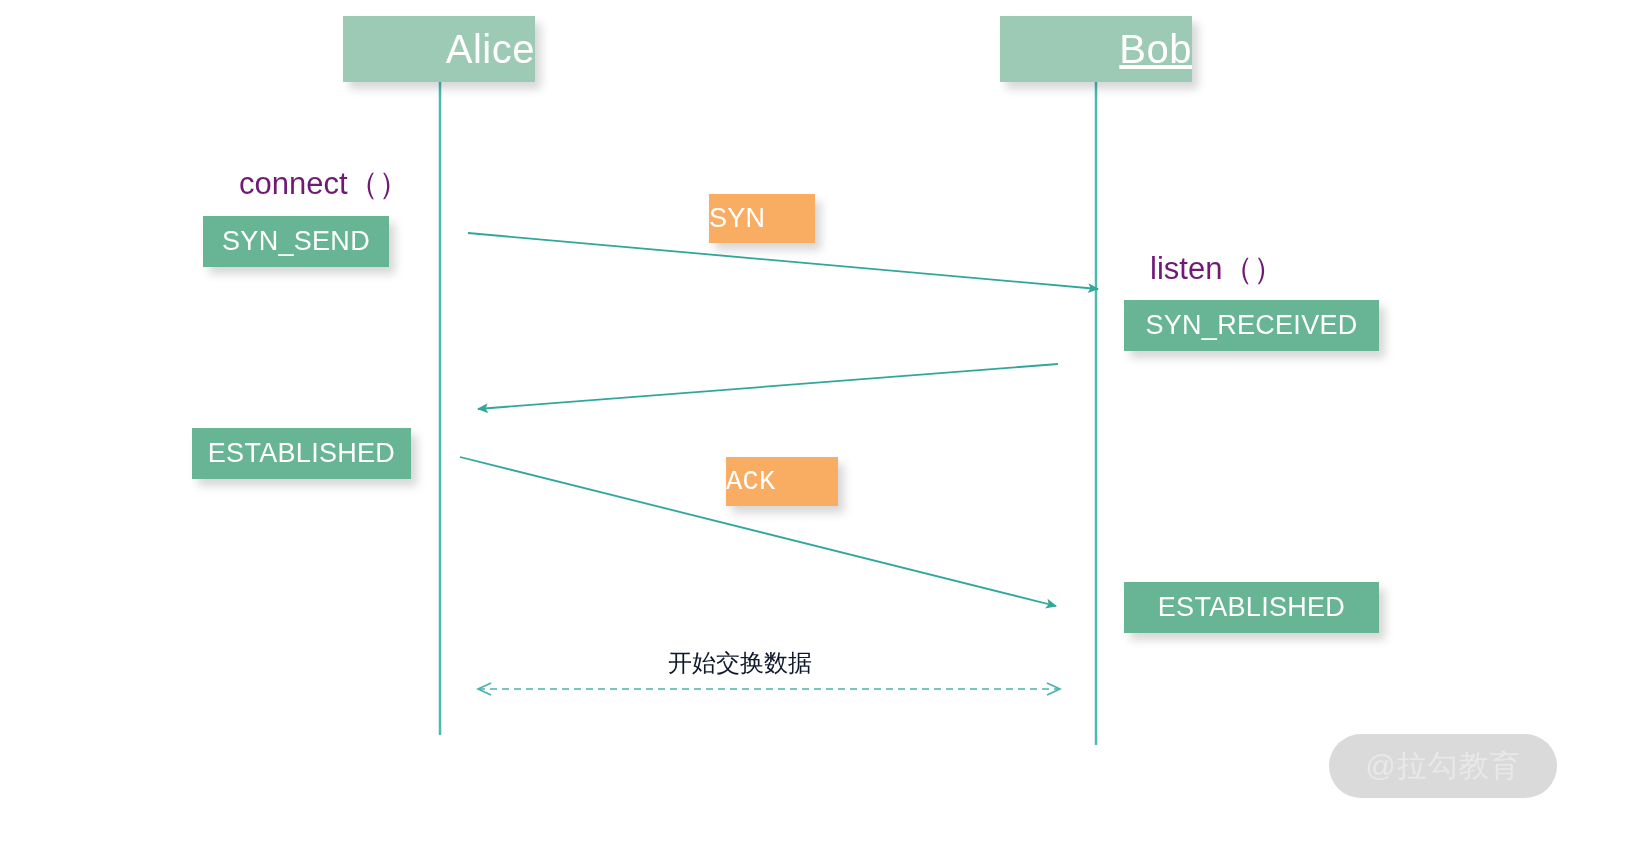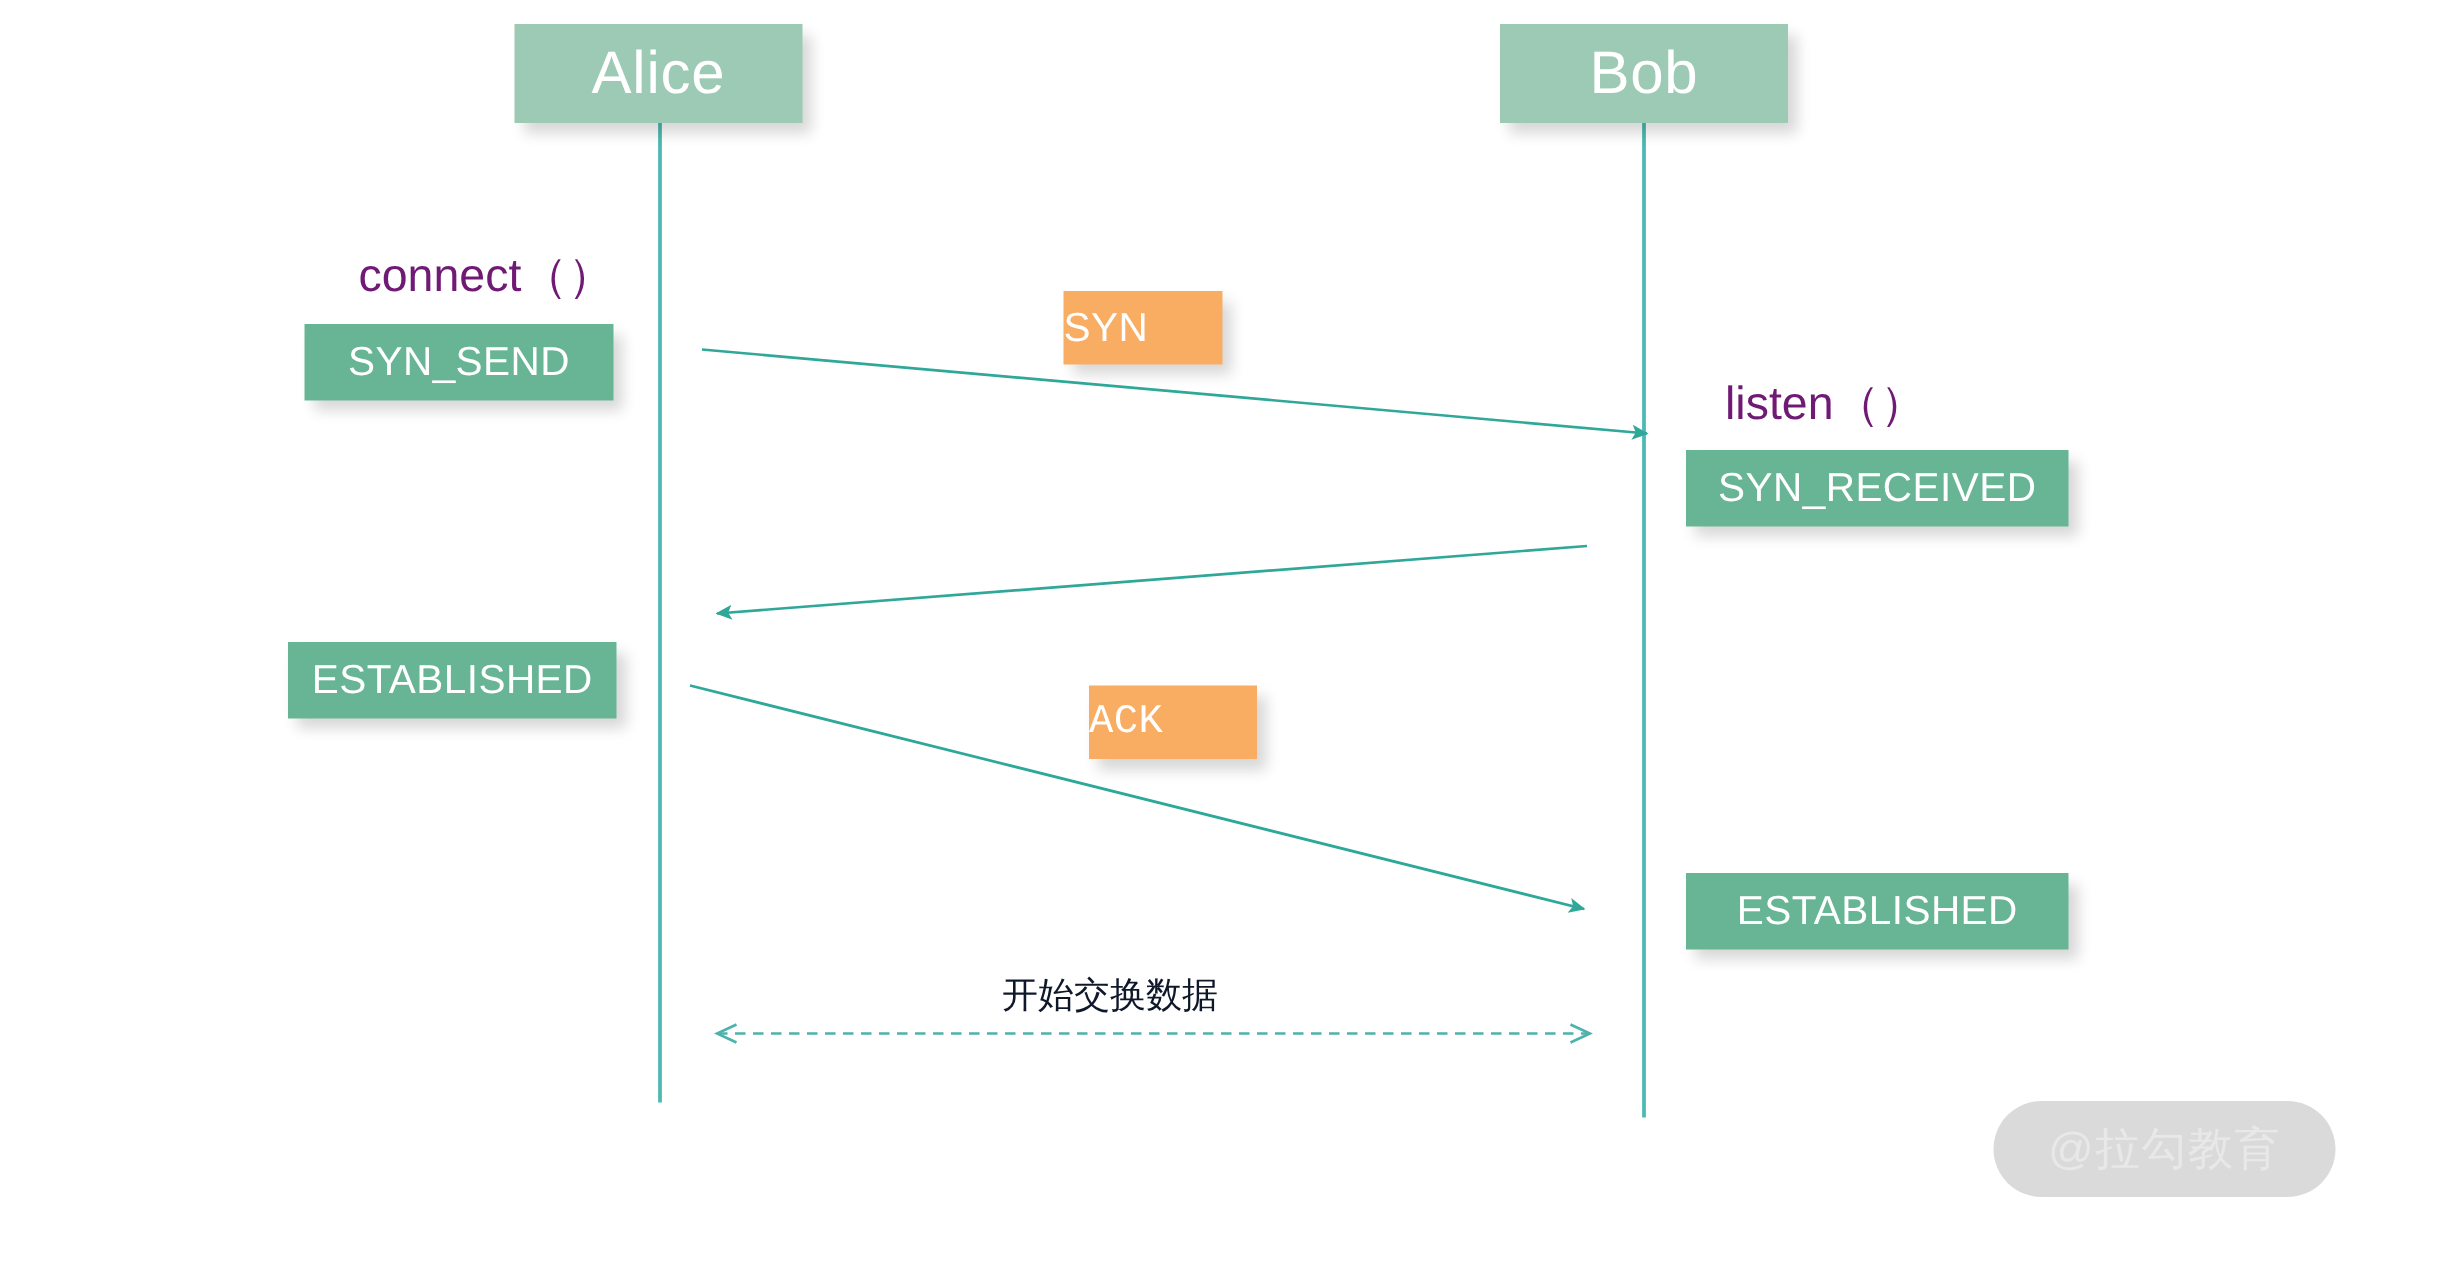--- a/index.html
+++ b/index.html
@@ -26,21 +26,21 @@
     pointer-events: none;
   }
   .actor-box {
     position: absolute;
     background: #9dcab4;
     color: #ffffff;
     font-size: 40px;
     font-weight: 400;
     display: flex;
     align-items: center;
-    justify-content: center;
+    justify-content: flex-end;
     box-shadow: 6px 7px 9px rgba(0,0,0,0.16);
     letter-spacing: 0.5px;
   }
   .state-box {
     position: absolute;
     background: #68b596;
     color: #ffffff;
     font-size: 27px;
     display: flex;
     align-items: center;
@@ -115,29 +115,29 @@
 
     <line x1="460" y1="457" x2="1056" y2="606" stroke="#2fa89a" stroke-width="1.8" marker-end="url(#arrow-right)"></line>
 
     <line x1="478" y1="689" x2="1060" y2="689" stroke="#4cb3ac" stroke-width="1.6" stroke-dasharray="7 5" marker-start="url(#thin-arrow-start)" marker-end="url(#thin-arrow-end)"></line>
   </svg>
 
   <div class="actor-box" style="left:343px; top:16px; width:192px; height:66px;">
     <span>Alice</span>
   </div>
 
-  <div class="actor-box" style="left:1000px; top:16px; width:192px; height:66px;">
+  <div class="actor-box" style="left:1000px; top:16px; width:192px; height:66px;text-decoration:underline;">
     <span>Bob</span>
   </div>
 
   <div class="call-label" style="left:239px; top:163px;">connect（）</div>
 
   <div class="call-label" style="left:1150px; top:248px;text-align:right;">listen（）</div>
 
-  <div class="state-box" style="left:203px; top:216px; width:206px; height:51px;justify-content:center;">
+  <div class="state-box" style="left:203px; top:216px; width:186px; height:51px;justify-content:center;">
     <span>SYN_SEND</span>
   </div>
 
   <div class="state-box" style="left:1124px; top:300px; width:255px; height:51px;">
     <span>SYN_RECEIVED</span>
   </div>
 
   <div class="state-box" style="left:192px; top:428px; width:219px; height:51px;">
     <span>ESTABLISHED</span>
   </div>

